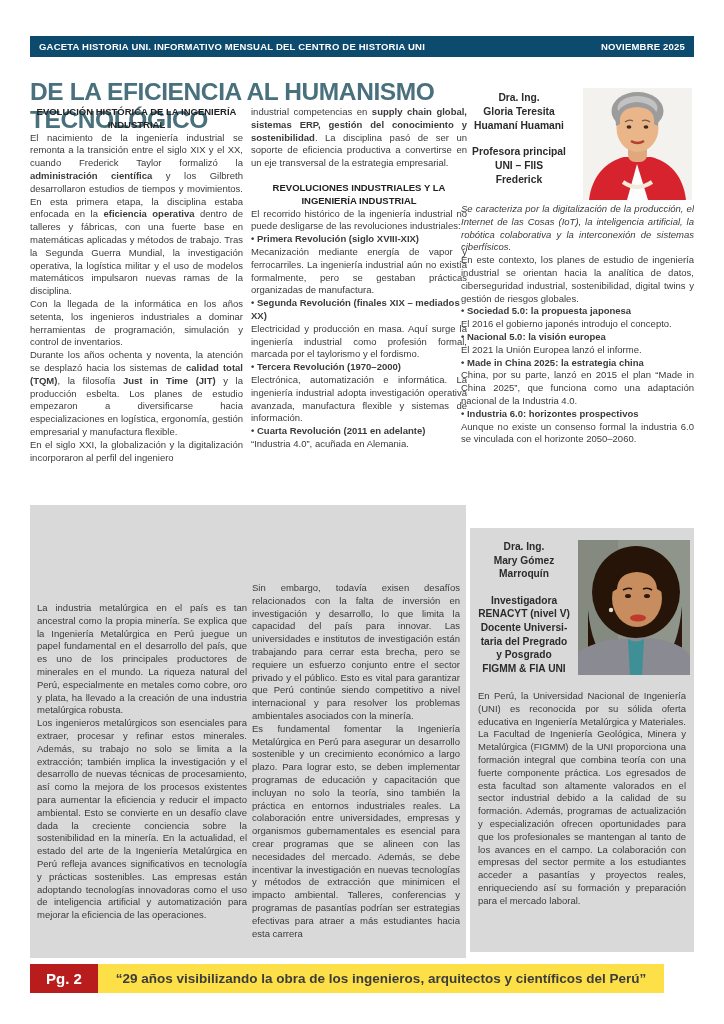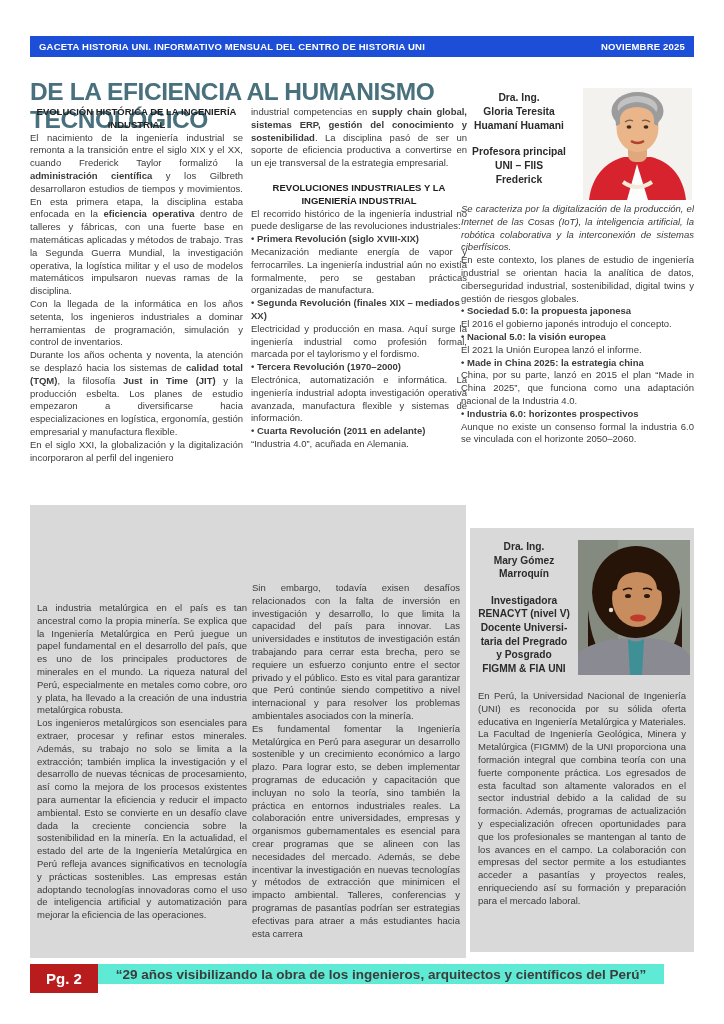--- a/index.html
+++ b/index.html
@@ -1,19 +1,19 @@
 <!DOCTYPE html>
 <html lang="es"><head>
 <meta charset="utf-8">
 <style>
   html,body{margin:0;padding:0;background:#fff;}
   .page{position:relative;width:724px;height:1024px;background:#ffffff;overflow:hidden;
         font-family:"Liberation Sans", sans-serif;color:#3a3a3a;}
   
-  .masthead{position:absolute;left:30px;top:36px;width:664px;height:21px;background:#1d4ed8;
+  .masthead{position:absolute;left:30px;top:36px;width:664px;height:21px;background:#0c4a6e;
             color:#fff;display:flex;align-items:center;justify-content:space-between;
             font-size:9.5px;font-weight:bold;letter-spacing:.2px;box-sizing:border-box;padding:0 9px;}
   
   .a1-kicker{position:absolute;left:30px;top:62px;width:478px;font-size:14.8px;font-weight:bold;
              color:#2e6b77;letter-spacing:-.2px;}
   .a1-title{position:absolute;left:30px;top:78px;width:478px;font-size:24.5px;font-weight:bold;
             color:#49707d;letter-spacing:-.4px;}
   
   .author{position:absolute;text-align:center;font-weight:bold;font-size:10.3px;line-height:13.8px;color:#2b2b2b;}
   .a1-author{left:460px;top:91px;width:118px;}
@@ -39,21 +39,21 @@
   .a2-right{position:absolute;left:470px;top:528px;width:224px;height:424px;background:#d9d9d9;}
   .a2-title{position:absolute;left:37px;top:510px;width:424px;font-size:21.5px;font-weight:bold;
             color:#3c6d7b;line-height:27px;letter-spacing:.6px;word-spacing:3px;}
   .a2-col1{left:37px;top:602px;width:210px;height:370px;}
   .a2-col2{left:252px;top:582px;width:208px;height:370px;}
   .a2-author{left:472px;top:540px;width:104px;font-size:10.2px;line-height:13.6px;}
   .a2-col3{left:478px;top:690px;width:208px;height:258px;}
   
   .footer-page{position:absolute;left:30px;top:964px;width:68px;height:29px;background:#b91c1c;
                color:#fff;font-size:15px;font-weight:bold;display:flex;align-items:center;justify-content:center;}
-  .footer-motto{position:absolute;left:98px;top:964px;width:566px;height:20px;background:#5eead4;
+  .footer-motto{position:absolute;left:98px;top:964px;width:566px;height:29px;background:#fde047;
                 color:#3c3c3c;font-size:13.5px;font-weight:bold;display:flex;align-items:center;justify-content:center;}
 </style>
 </head>
 <body>
 
 <div class="page">
 
   <div class="masthead">
     <span>GACETA HISTORIA UNI. INFORMATIVO MENSUAL DEL CENTRO DE HISTORIA UNI</span>
     <span>NOVIEMBRE 2025</span>

